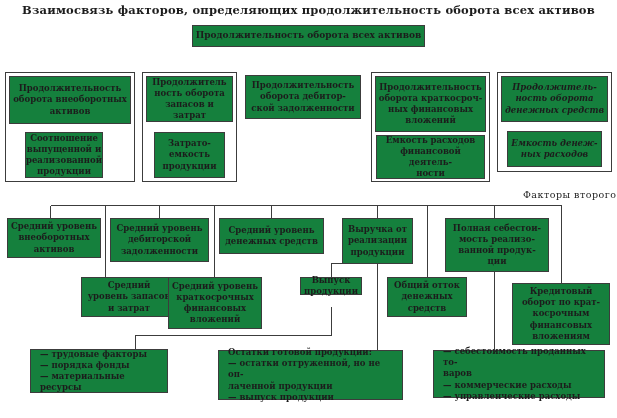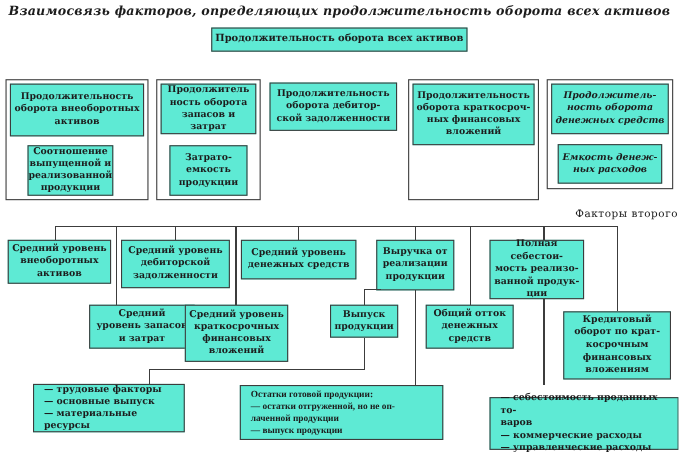--- a/index.html
+++ b/index.html
@@ -18,26 +18,25 @@
   }
   .title {
     position: absolute;
     top: 3px;
     left: 0;
     width: 100%;
     text-align: center;
     font-size: 11.5px;
     font-weight: bold;
     letter-spacing: 0.2px;
-    font-style: italic;
   }
   .box {
     position: absolute;
     border: 1px solid #3c3c3c;
-    background: #5eead4;
+    background: #15803d;
     display: flex;
     align-items: center;
     justify-content: center;
     text-align: center;
     font-size: 8.5px;
     font-weight: bold;
     line-height: 1.3;
     white-space: pre-line;
     box-sizing: border-box;
     padding: 1px 2px;
@@ -103,20 +102,23 @@
 
   <div class="box" style="left:245px; top:75px; width:116px; height:44px;">Продолжительность
 оборота дебитор-
 ской задолженности</div>
 
   <div class="group" style="left:371px; top:72px; width:119px; height:110px;">
     <div class="box" style="left:3px; right:3px; top:3px; height:56px;">Продолжительность
 оборота краткосроч-
 ных финансовых
 вложений</div>
+    <div class="box" style="left:4px; top:62px; width:109px; height:44px;">Емкость расходов
+финансовой деятель-
+ности</div>
   </div>
 
   <div class="group" style="left:497px; top:72px; width:115px; height:100px;font-style:italic;">
     <div class="box" style="left:3px; right:3px; top:3px; height:46px;">Продолжитель-
 ность оборота
 денежных средств</div>
     <div class="box" style="left:9px; top:58px; width:95px; height:36px;">Емкость денеж-
 ных расходов</div>
   </div>
 
@@ -126,51 +128,51 @@
 внеоборотных
 активов</div>
   <div class="box" style="left:110px; top:218px; width:99px; height:44px;">Средний уровень
 дебиторской
 задолженности</div>
   <div class="box" style="left:219px; top:218px; width:105px; height:36px;">Средний уровень
 денежных средств</div>
   <div class="box" style="left:342px; top:218px; width:71px; height:46px;">Выручка от
 реализации
 продукции</div>
-  <div class="box" style="left:445px; top:218px; width:86px; height:54px;">Полная себестои-
+  <div class="box" style="left:445px; top:218px; width:104px; height:54px;">Полная себестои-
 мость реализо-
 ванной продук-
 ции</div>
 
   <div class="box" style="left:49px; top:277px; width:96px; height:40px;margin-left:32px;">Средний
 уровень запасов
 и затрат</div>
   <div class="box" style="left:168px; top:277px; width:94px; height:52px;">Средний уровень
 краткосрочных
 финансовых
 вложений</div>
-  <div class="box" style="left:300px; top:277px; width:62px; height:30px;">Выпуск
+  <div class="box" style="left:300px; top:277px; width:62px; height:18px;">Выпуск
 продукции</div>
   <div class="box" style="left:387px; top:277px; width:80px; height:40px;">Общий отток
 денежных
 средств</div>
   <div class="box" style="left:512px; top:283px; width:98px; height:62px;">Кредитовый
 оборот по крат-
 косрочным
 финансовых
 вложениям</div>
 
   <div class="box list-box" style="left:30px; top:349px; width:138px; height:44px;">— трудовые факторы
-— основные выпуск
+— порядка фонды
 — материальные ресурсы</div>
-  <div class="box list-box" style="left:218px; top:350px; width:185px; height:50px;font-family:Liberation Serif, serif;">Остатки готовой продукции:
+  <div class="box list-box" style="left:218px; top:350px; width:185px; height:50px;">Остатки готовой продукции:
 — остатки отгруженной, но не оп-
 лаченной продукции
 — выпуск продукции</div>
-  <div class="box list-box" style="left:433px; top:361px; width:172px; height:48px;margin-left:12px;">— себестоимость проданных то-
+  <div class="box list-box" style="left:433px; top:350px; width:172px; height:48px;">— себестоимость проданных то-
 варов
 — коммерческие расходы
 — управленческие расходы</div>
 
   <svg class="connectors" width="617" height="418" shape-rendering="crispEdges">
     <path fill="none" stroke="#3c3c3c" stroke-width="1" d="
       M50.5 205.5 H561.5
       M50.5 205.5 V218
       M105.5 205.5 V277
       M159.5 205.5 V218

